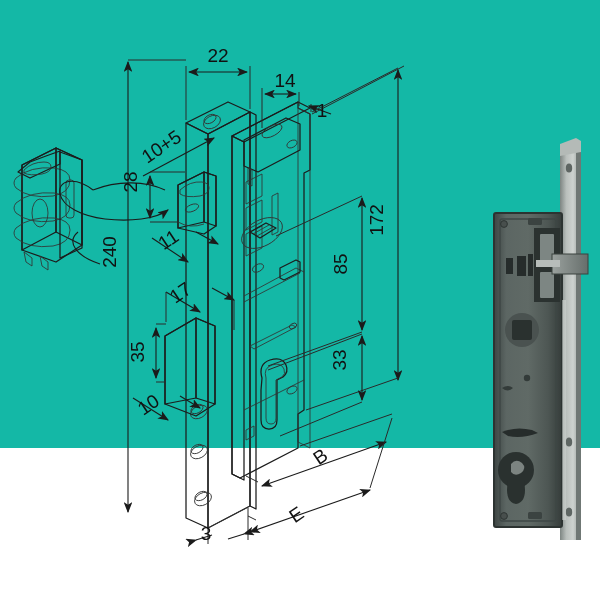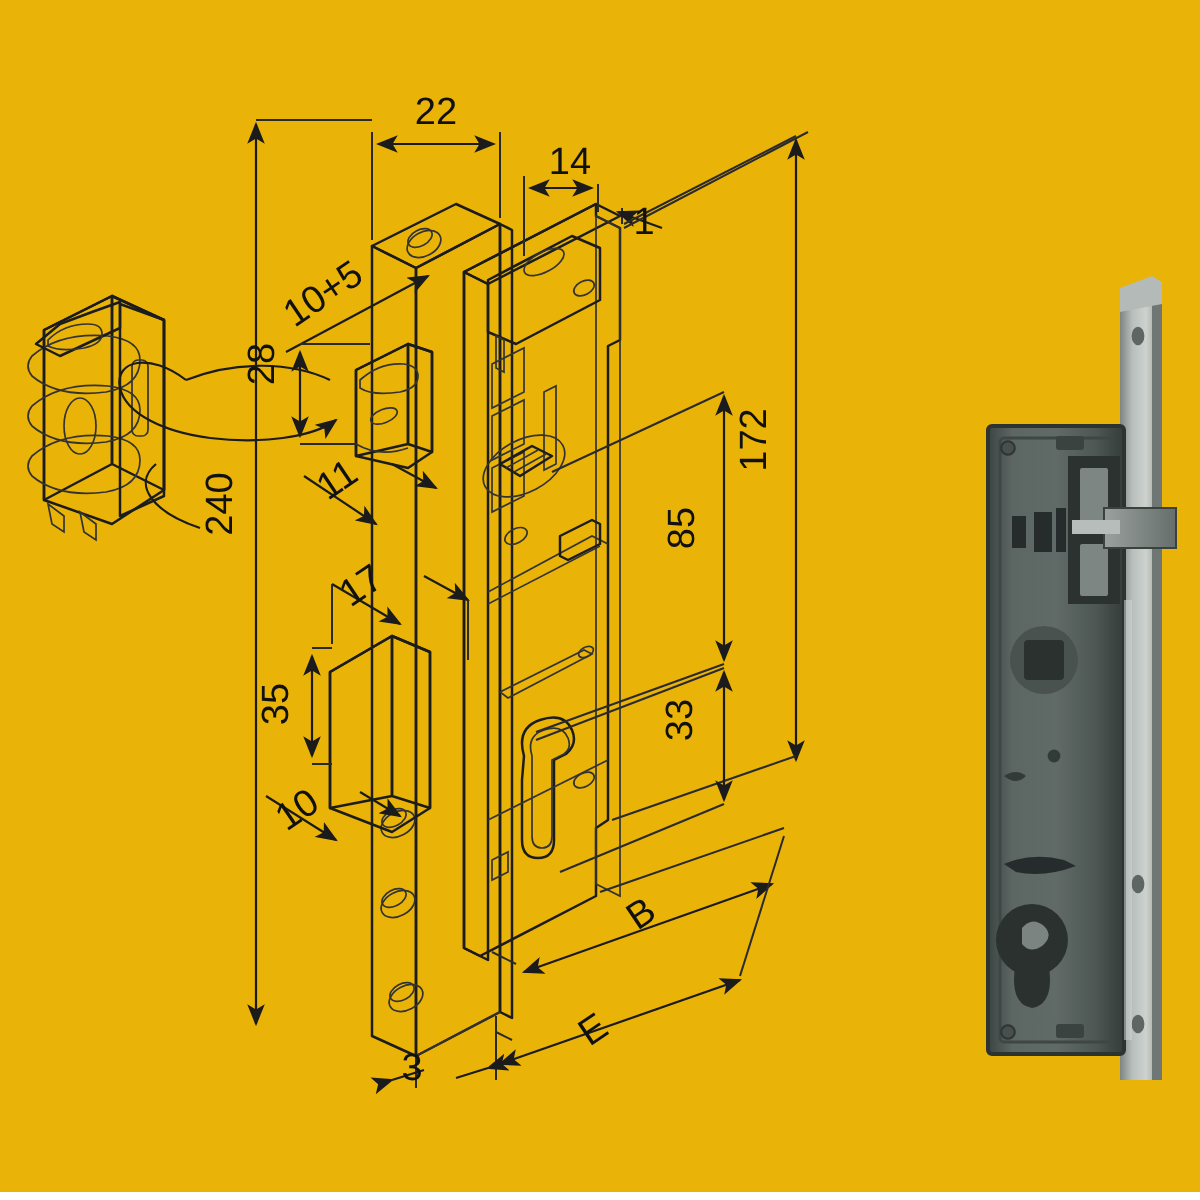--- a/index.html
+++ b/index.html
@@ -10,22 +10,22 @@
   body {
     width: 600px;
     height: 600px;
     font-family: "Liberation Sans", sans-serif;
     overflow: hidden;
     position: relative;
   }
   #stage {
     position: relative;
     width: 600px;
-    height: 596px;
-    background: #eab308;
+    height: 448px;
+    background: #14b8a6;
   }
   svg.layer {
     position: absolute;
     left: 0;
     top: 0;
     width: 600px;
     height: 600px;
   }
   .dimtext {
     font-family: "Liberation Sans", sans-serif;

